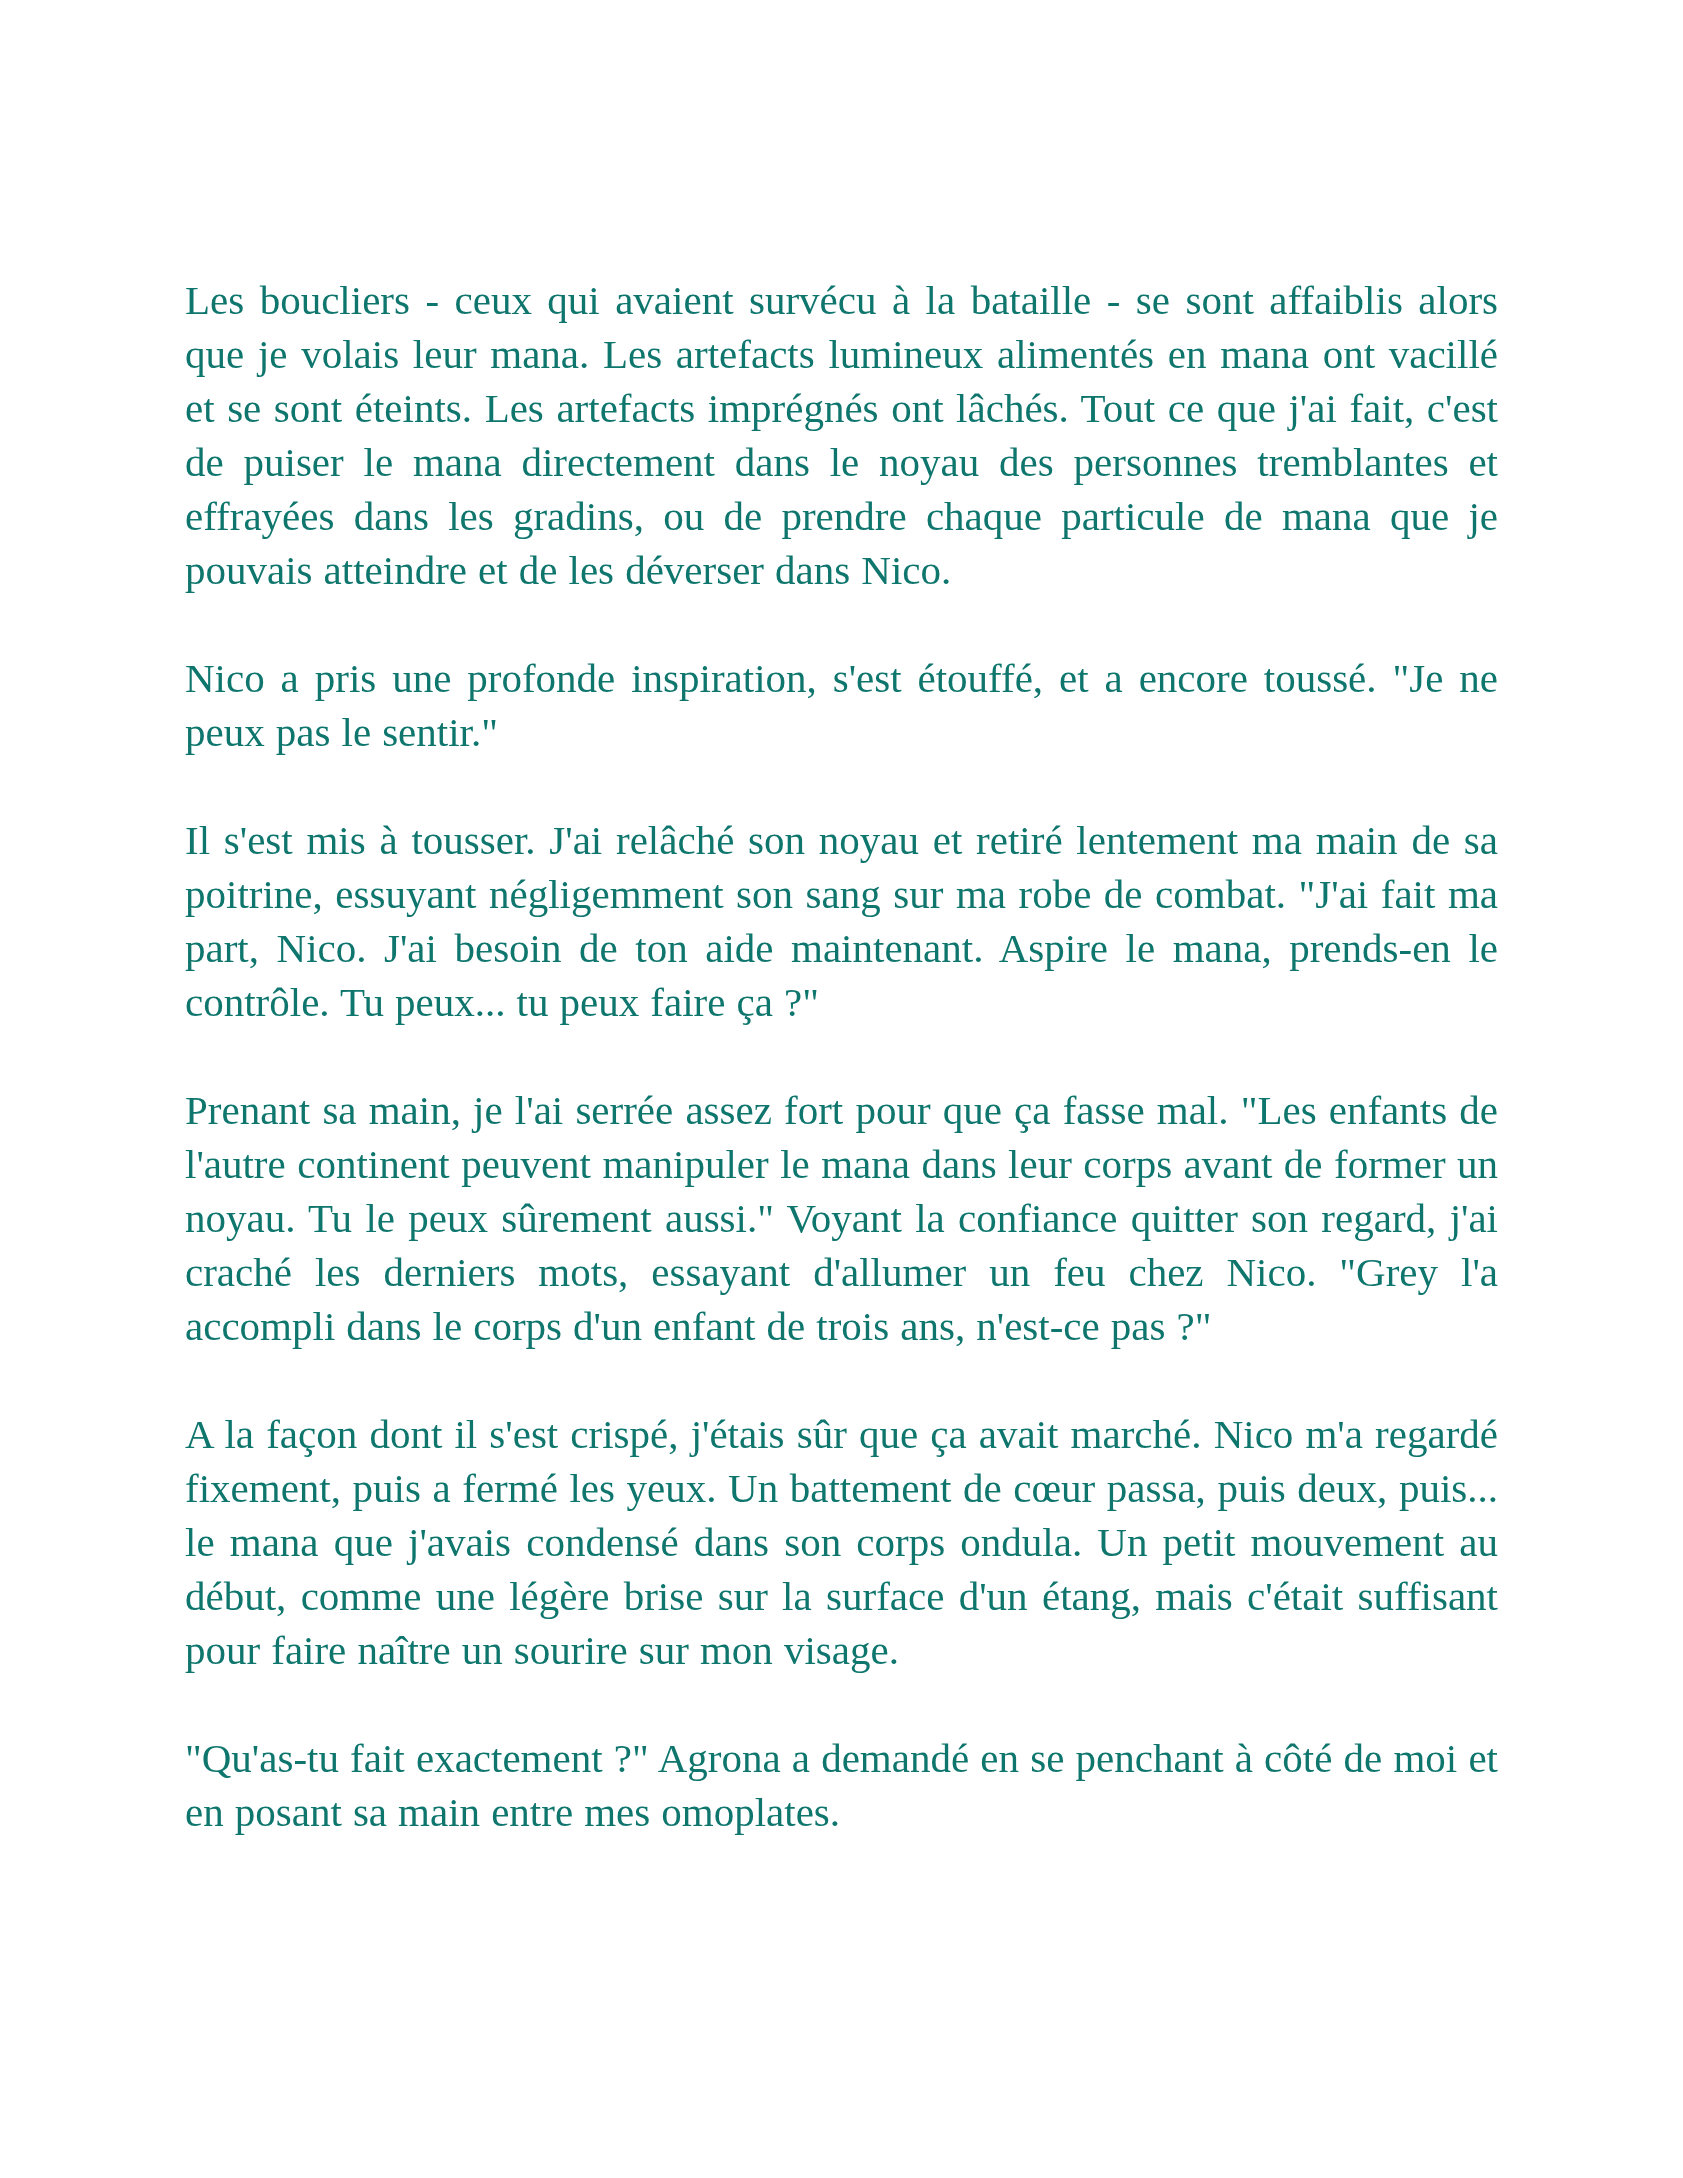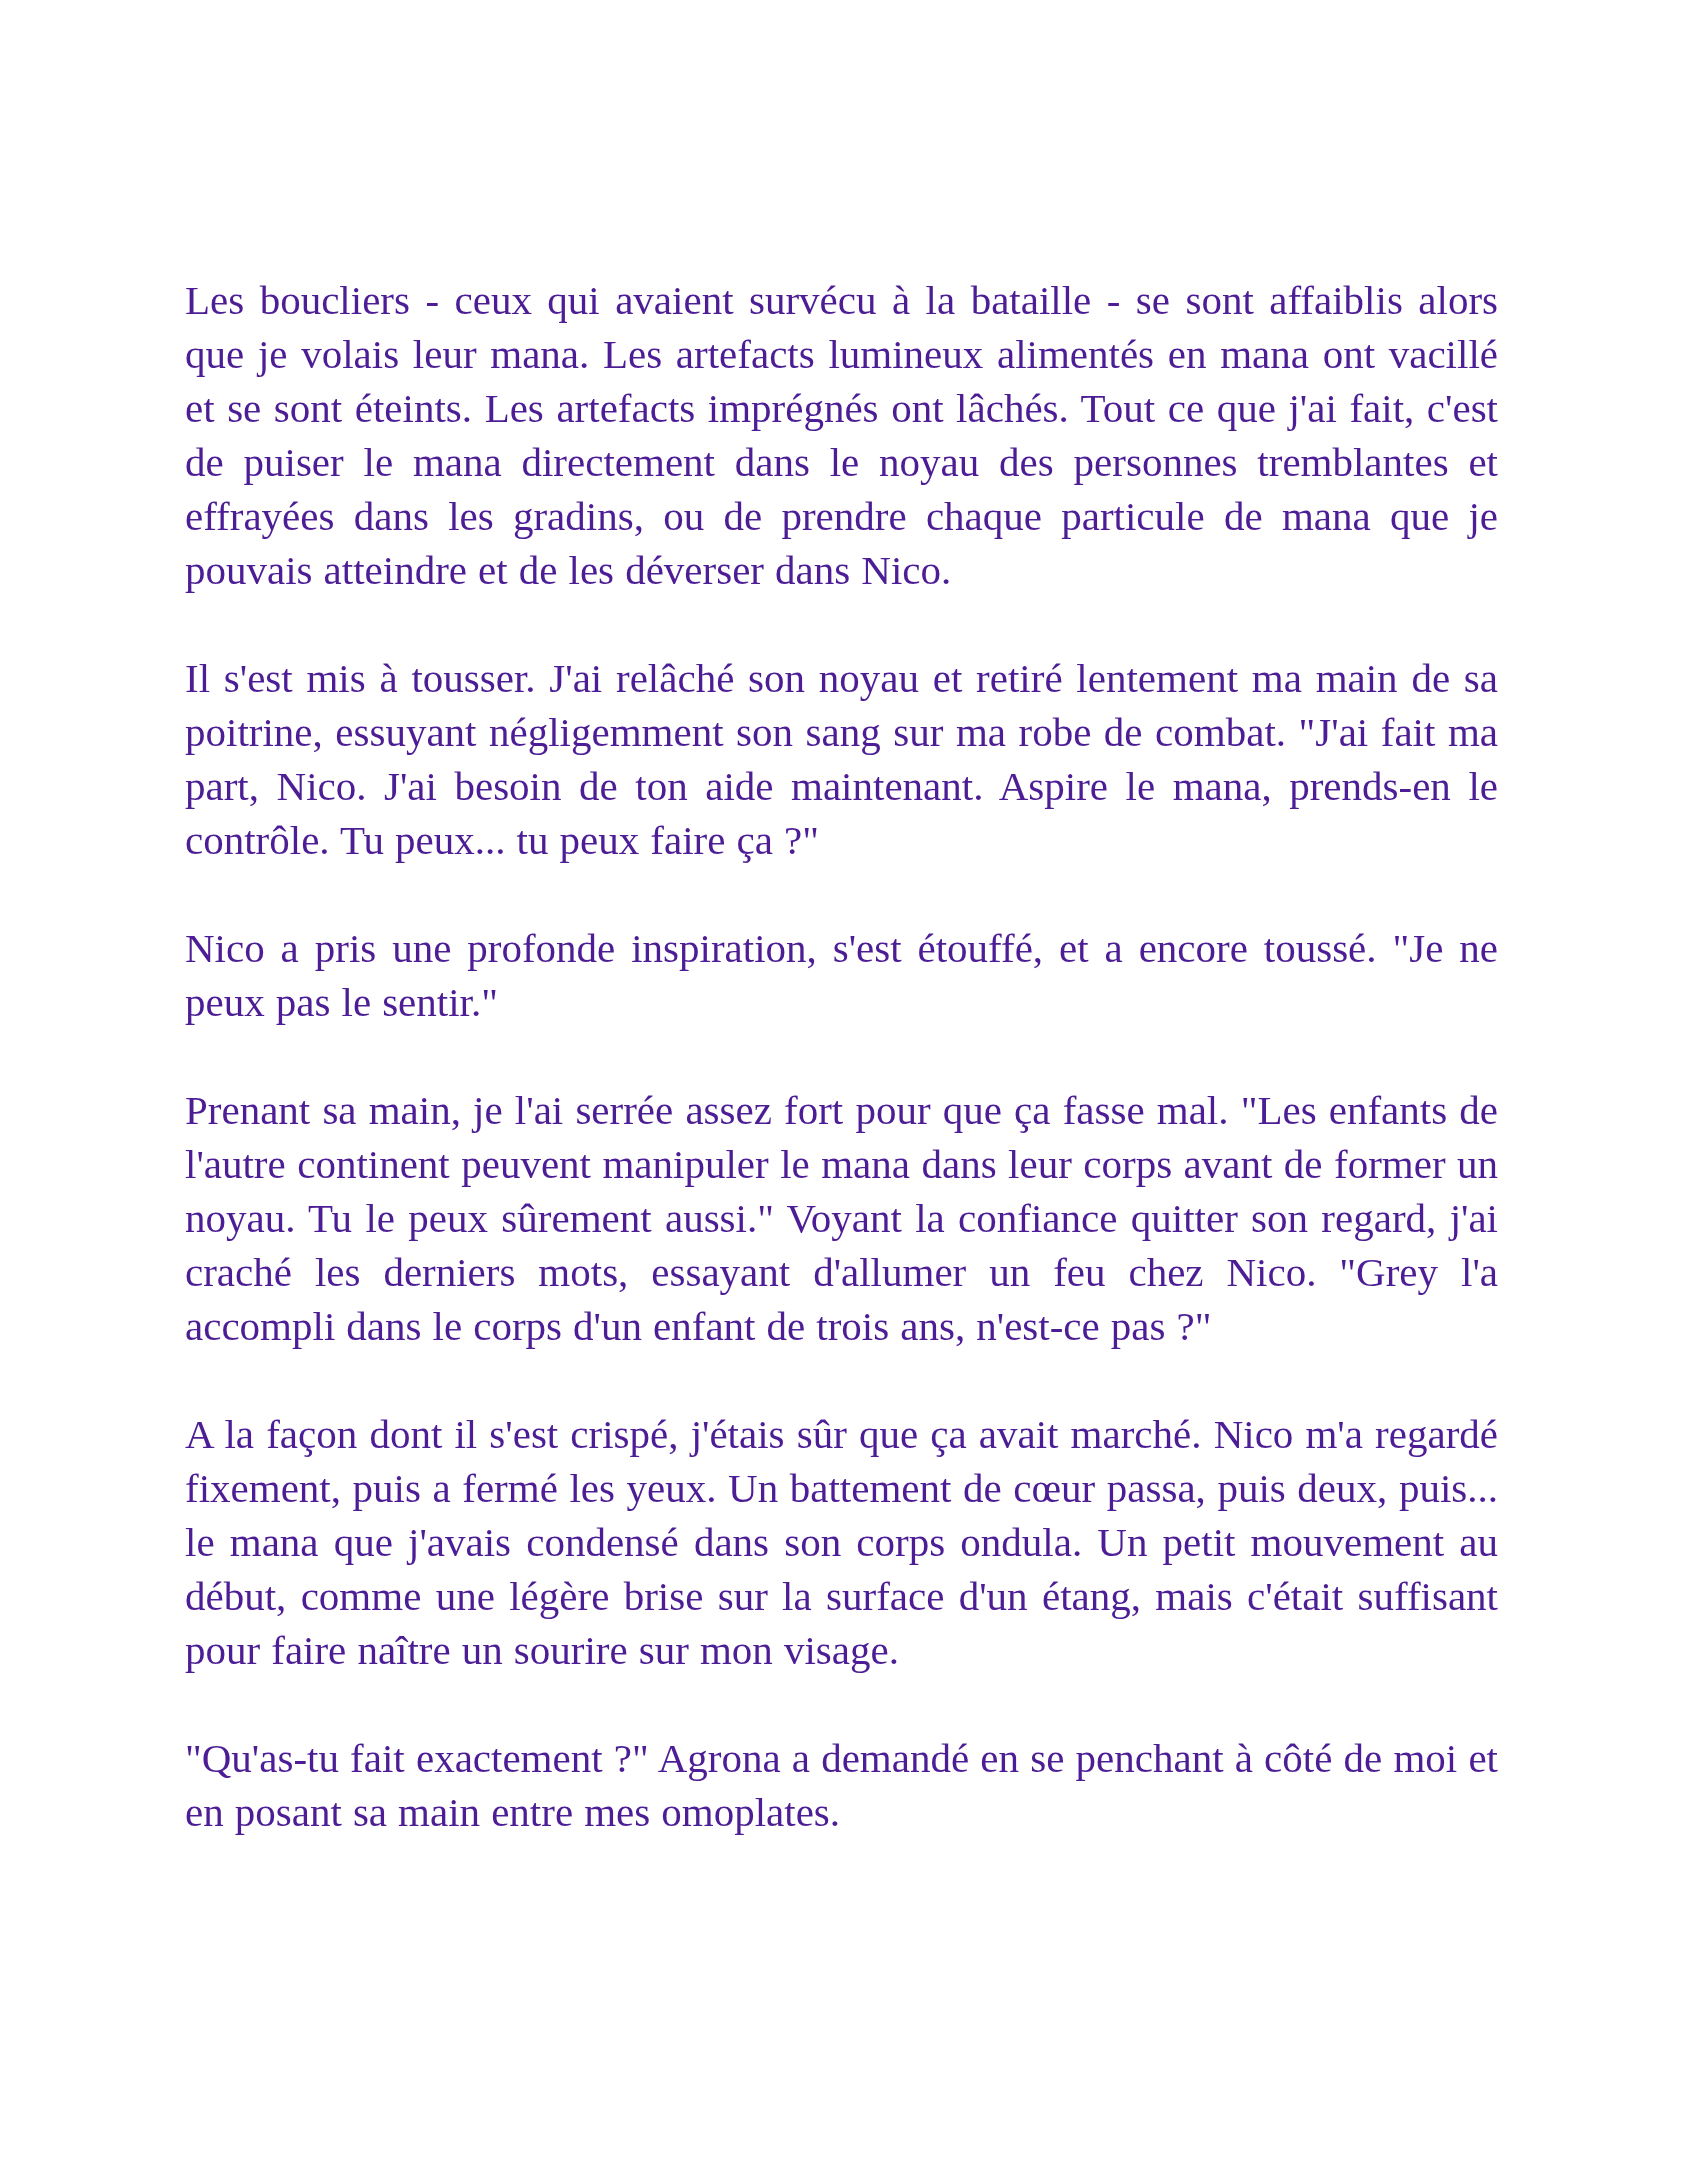--- a/index.html
+++ b/index.html
@@ -12,36 +12,36 @@
     width: 1683px;
     height: 2178px;
     margin: 0 auto;
     background: #ffffff;
     box-sizing: border-box;
     padding: 273px 185px 0 185px;
     overflow: hidden;
     font-family: "Liberation Serif", "DejaVu Serif", serif;
     font-size: 41px;
     line-height: 54px;
-    color: #4c1d95;
+    color: #0f766e;
   }
   .para {
     margin: 0 0 54px 0;
     text-align: justify;
     text-justify: inter-word;
     word-spacing: 0.02em;
   }
   .para:last-child {
     margin-bottom: 0;
   }
 </style>
 </head>
 <body>
 
 <div class="page">
   <p class="para">Les boucliers - ceux qui avaient survécu à la bataille - se sont affaiblis alors que je volais leur mana. Les artefacts lumineux alimentés en mana ont vacillé et se sont éteints. Les artefacts imprégnés ont lâchés. Tout ce que j'ai fait, c'est de puiser le mana directement dans le noyau des personnes tremblantes et effrayées dans les gradins, ou de prendre chaque particule de mana que je pouvais atteindre et de les déverser dans Nico.</p>
+  <p class="para">Nico a pris une profonde inspiration, s'est étouffé, et a encore toussé. "Je ne peux pas le sentir."</p>
   <p class="para">Il s'est mis à tousser. J'ai relâché son noyau et retiré lentement ma main de sa poitrine, essuyant négligemment son sang sur ma robe de combat. "J'ai fait ma part, Nico. J'ai besoin de ton aide maintenant. Aspire le mana, prends-en le contrôle. Tu peux... tu peux faire ça ?"</p>
-  <p class="para">Nico a pris une profonde inspiration, s'est étouffé, et a encore toussé. "Je ne peux pas le sentir."</p>
   <p class="para">Prenant sa main, je l'ai serrée assez fort pour que ça fasse mal. "Les enfants de l'autre continent peuvent manipuler le mana dans leur corps avant de former un noyau. Tu le peux sûrement aussi." Voyant la confiance quitter son regard, j'ai craché les derniers mots, essayant d'allumer un feu chez Nico. "Grey l'a accompli dans le corps d'un enfant de trois ans, n'est-ce pas ?"</p>
   <p class="para">A la façon dont il s'est crispé, j'étais sûr que ça avait marché. Nico m'a regardé fixement, puis a fermé les yeux. Un battement de cœur passa, puis deux, puis... le mana que j'avais condensé dans son corps ondula. Un petit mouvement au début, comme une légère brise sur la surface d'un étang, mais c'était suffisant pour faire naître un sourire sur mon visage.</p>
   <p class="para">"Qu'as-tu fait exactement ?" Agrona a demandé en se penchant à côté de moi et en posant sa main entre mes omoplates.</p>
 </div>
 
 
 </body></html>

